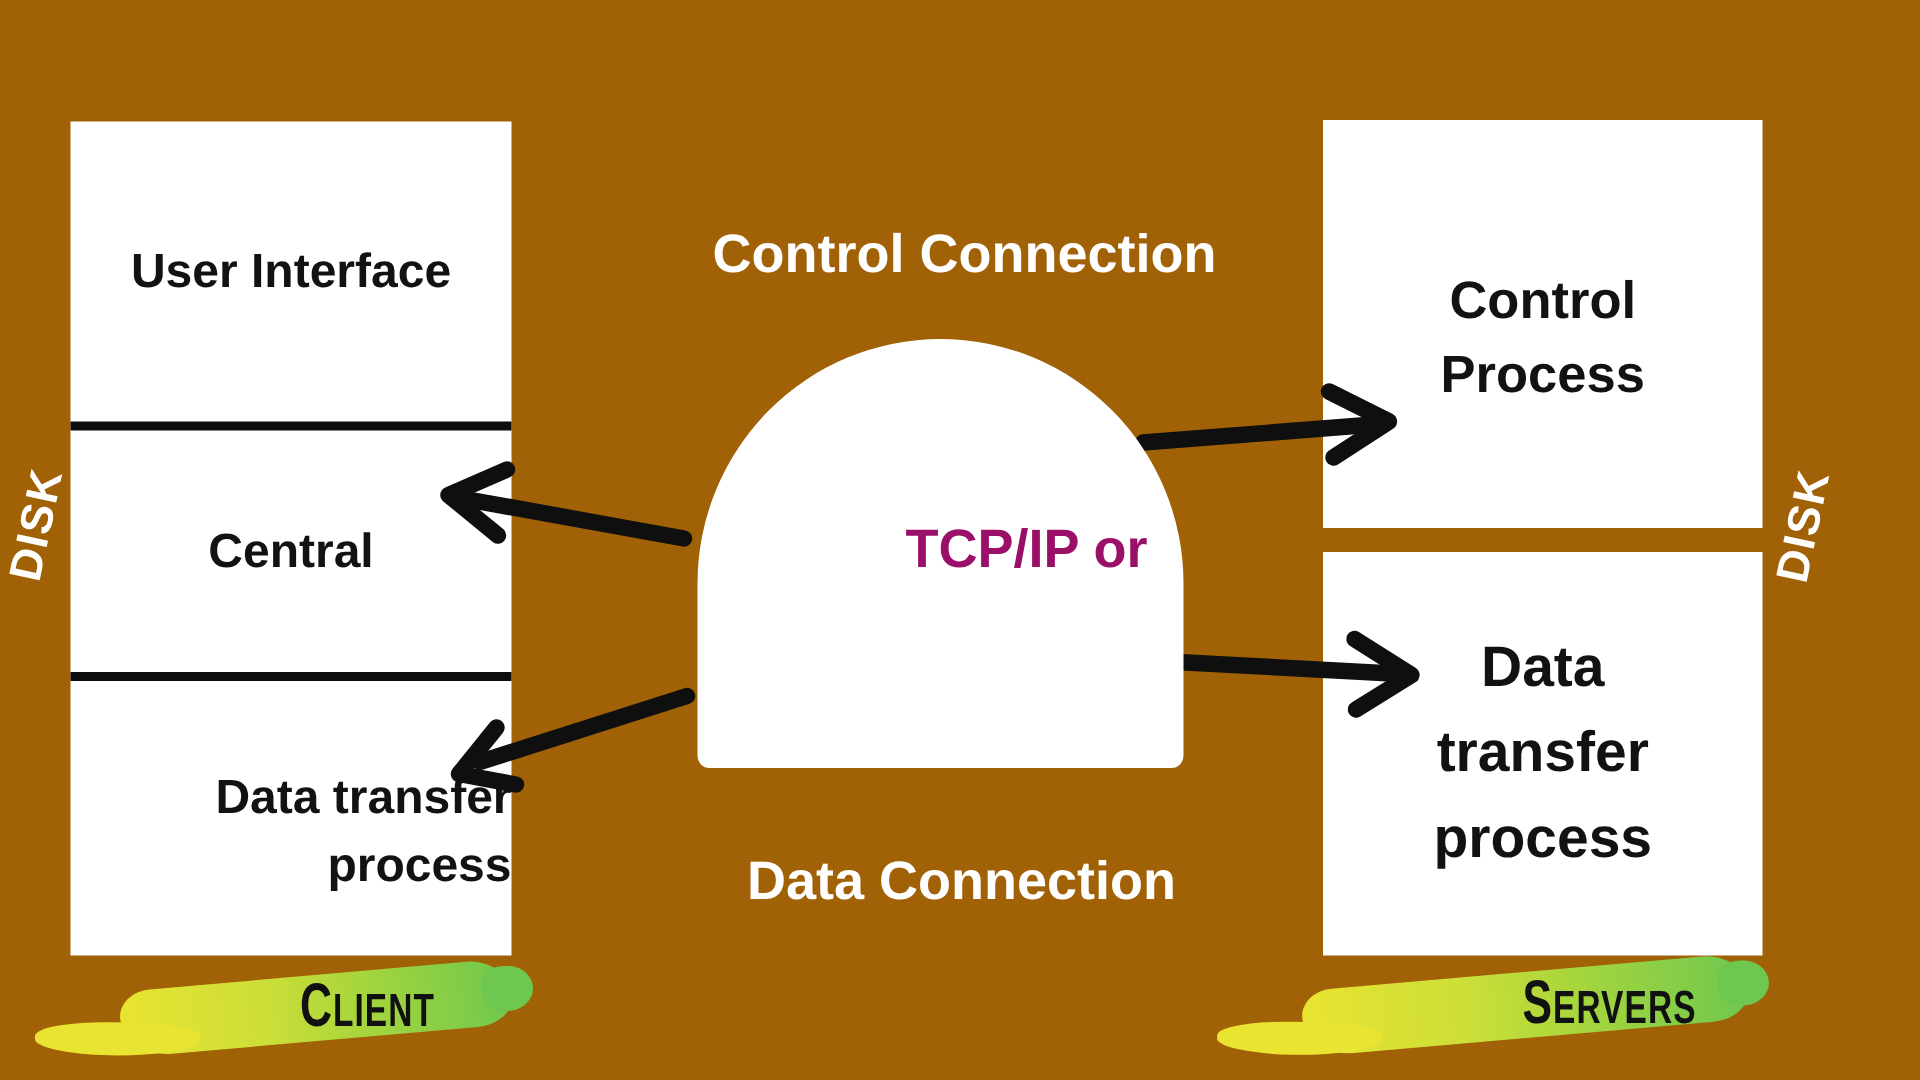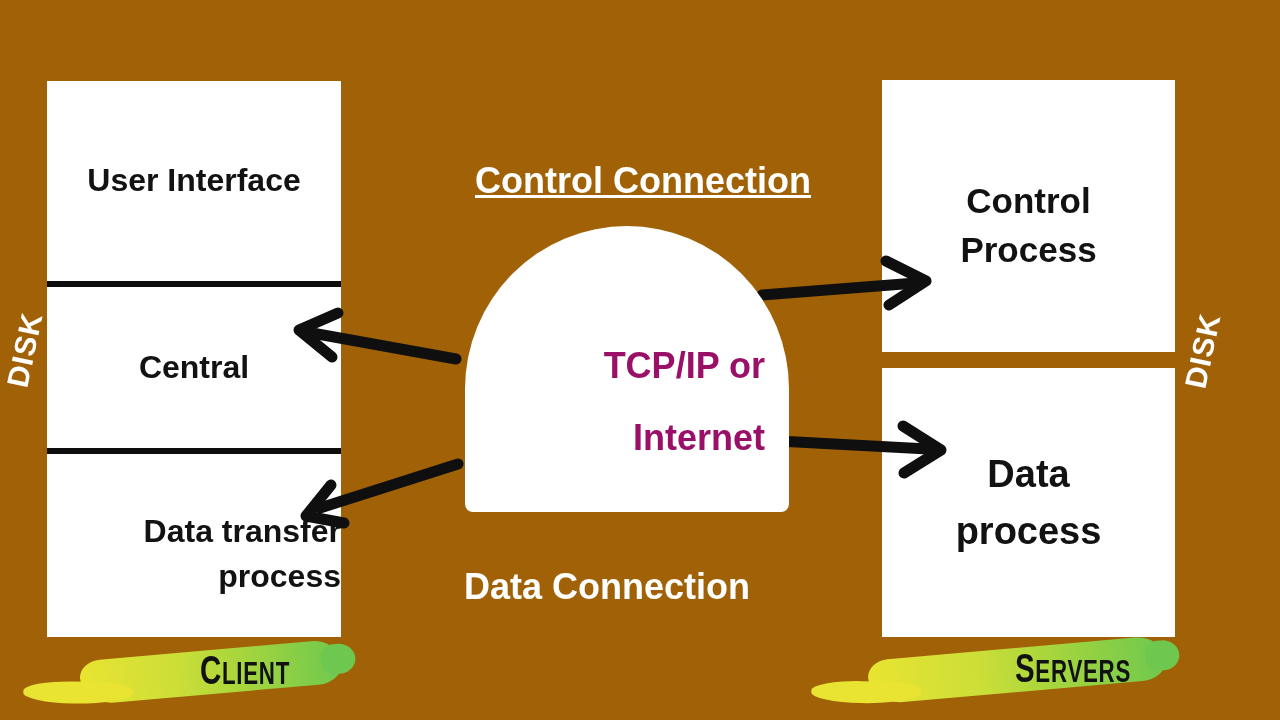--- a/index.html
+++ b/index.html
@@ -66,22 +66,22 @@
   
   .conn-label {
     position: absolute;
     transform: translateX(-50%);
     color: #ffffff;
     font-size: 36px;
     font-weight: bold;
     white-space: nowrap;
     z-index: 2;
   }
-  .conn-label.control { left: 643px; top: 160px; text-decoration: underline; }
-  .conn-label.data    { left: 607px; top: 566px; }
+  .conn-label.control { left: 643px; top: 148px; }
+  .conn-label.data    { left: 641px; top: 566px; }
 
   
   .disk {
     position: absolute;
     width: 90px; height: 40px; line-height: 40px;
     text-align: center;
     color: #ffffff;
     font-size: 30px;
     font-weight: bold;
     letter-spacing: 1px;
@@ -161,20 +161,21 @@
       <span>process</span>
     </div>
   </div>
 
   <div class="box server-box top">
     <span>Control</span>
     <span>Process</span>
   </div>
   <div class="box server-box bottom">
     <span>Data</span>
+    <span>transfer</span>
     <span>process</span>
   </div>
 
   <div class="disk left">DISK</div>
   <div class="disk right">DISK</div>
 
   <svg class="arrows" width="1280" height="720" viewBox="0 0 1280 720">
     <g>
       <line x1="762" y1="295" x2="916" y2="283"></line>
       <polyline points="886,261 926,281 889,305"></polyline>
@@ -189,21 +190,20 @@
     </g>
     <g>
       <line x1="778" y1="441" x2="928" y2="449"></line>
       <polyline points="903,426 941,450 904,473"></polyline>
     </g>
   </svg>
 
   <div class="dome">
     <div class="dome-text">
       <div>TCP/IP or</div>
-      <div>Internet</div>
     </div>
   </div>
 
   <div class="conn-label control">Control Connection</div>
   <div class="conn-label data">Data Connection</div>
 
   <div class="brush client"></div>
   <div class="brush servers"></div>
 
   <div class="brush-label client">

